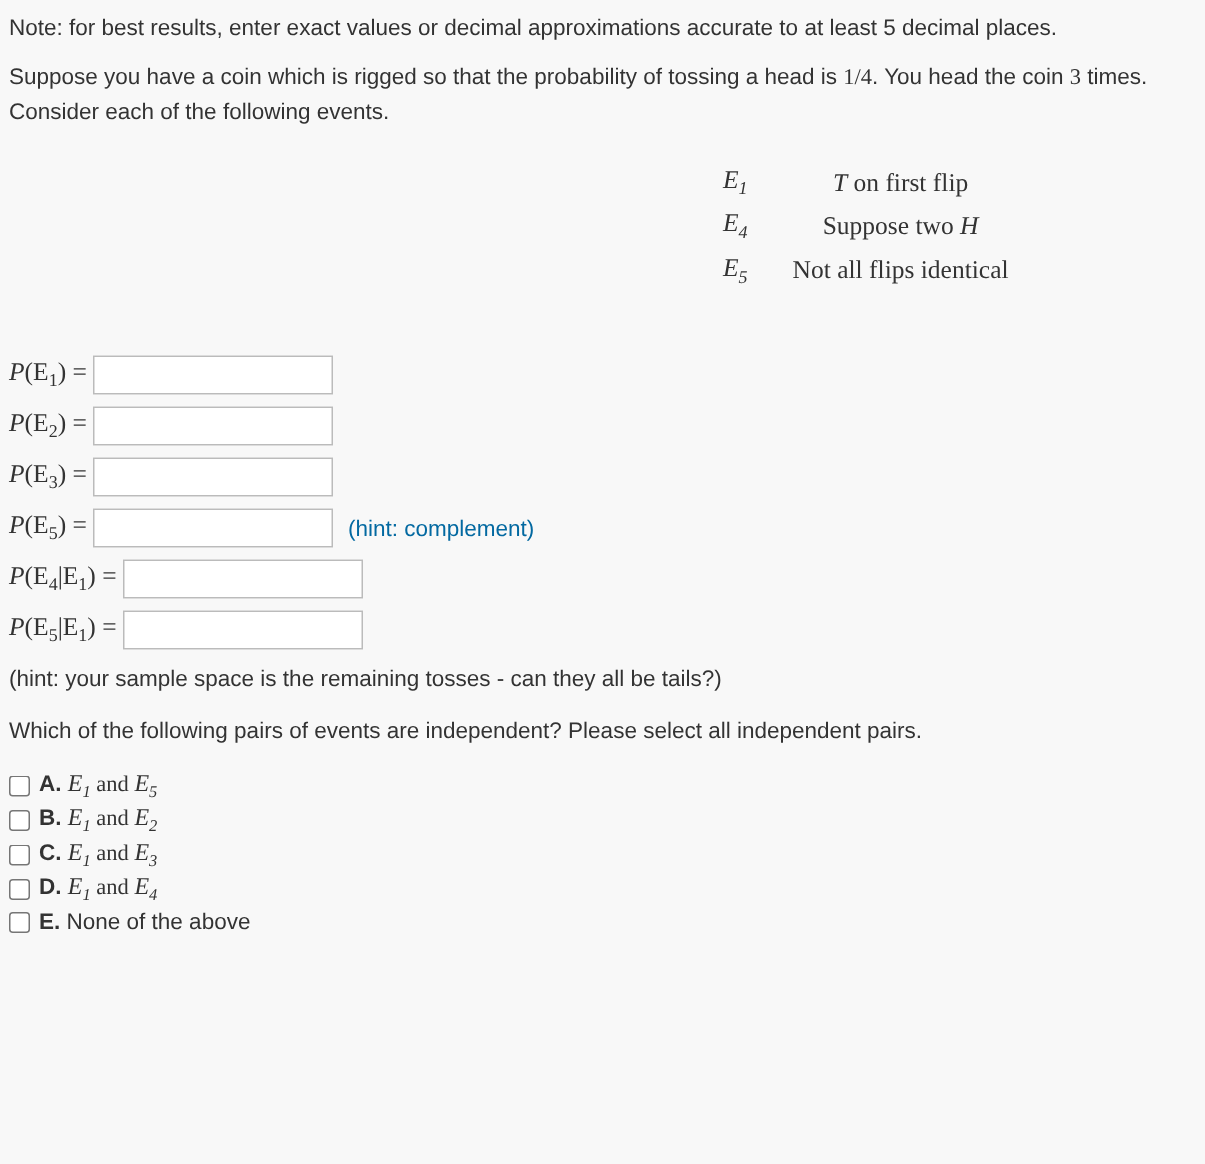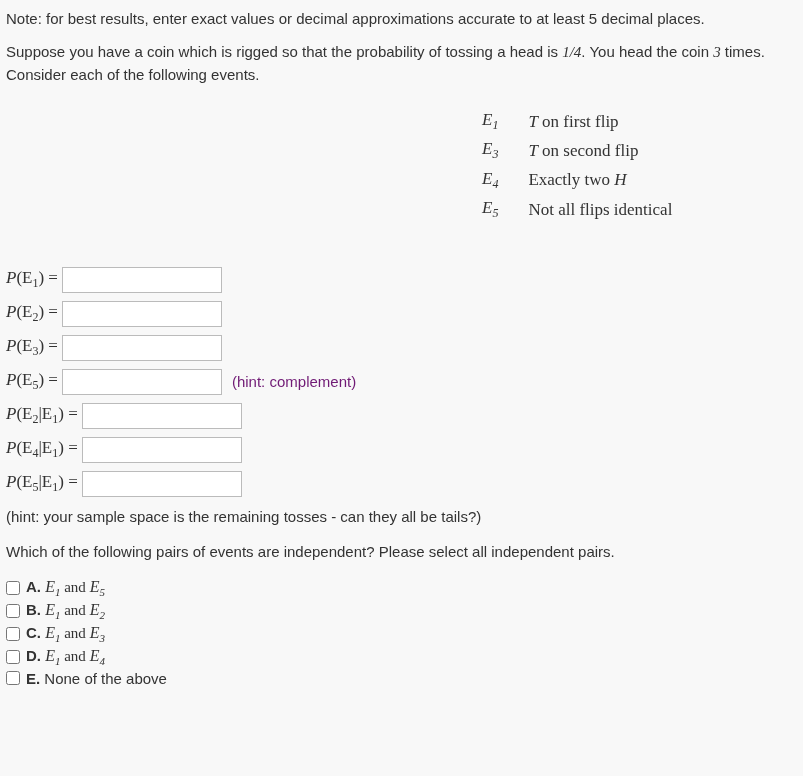--- a/index.html
+++ b/index.html
@@ -29,21 +29,21 @@
     }
     .event-label {
       font-style: italic;
       text-align: right;
     }
     .event-label .sub {
       font-size: 12px;
       vertical-align: sub;
     }
     .event-desc {
-      text-align: left;
+      text-align: center;
       white-space: nowrap;
     }
     .inputs-section {
       margin: 30px 0 10px 0;
     }
     .input-row {
       display: flex;
       align-items: center;
       margin-bottom: 6px;
       min-height: 28px;
@@ -68,21 +68,21 @@
       border: 1px solid #bbb;
       background: #fff;
       padding: 0 4px;
       font-family: Arial;
       font-size: 14px;
     }
     .hint {
       font-family: Arial;
       font-size: 15px;
       font-style: normal;
-      color: #701a75;
+      color: #0369a1;
       margin-left: 10px;
     }
     .hint-block {
     }
     .question2 {
       margin: 18px 0 18px 0;
     }
     .checkbox-row {
       display: flex;
       align-items: center;
@@ -107,21 +107,20 @@
     .checkbox-label .sub {
       font-size: 11px;
       vertical-align: sub;
     }
     .checkbox-label .and {
       font-family: 'Times New Roman', serif;
       font-style: normal;
     }
     .frac {
       font-family: 'Times New Roman', serif;
-      font-style: italic;
     }
     .it {
       font-style: italic;
     }
   </style>
 </head>
 <body>
 
 <div class="note">Note: for best results, enter exact values or decimal approximations accurate to at least 5 decimal places.</div>
 
@@ -129,26 +128,22 @@
   <span>Suppose you have a coin which is rigged so that the probability of tossing a head is </span><span class="frac">1/4</span><span>. You head the coin </span><span class="frac">3</span><span> times. Consider each of the following events.</span>
 </div>
 
 <table class="events-table">
   <tbody>
       <tr>
     <td class="event-label"><span>E</span><span class="sub">1</span></td>
     <td class="event-desc"><span class="it">T</span><span> on first flip</span></td>
   </tr>
   <tr>
-    <td class="event-label"><span>E</span><span class="sub">3</span></td>
-    <td class="event-desc"><span class="it">T</span><span> on second flip</span></td>
-  </tr>
-  <tr>
     <td class="event-label"><span>E</span><span class="sub">4</span></td>
-    <td class="event-desc"><span>Exactly two </span><span class="it">H</span></td>
+    <td class="event-desc"><span>Suppose two </span><span class="it">H</span></td>
   </tr>
   <tr>
     <td class="event-label"><span>E</span><span class="sub">5</span></td>
     <td class="event-desc"><span>Not all flips identical</span></td>
   </tr>
 </tbody>
   </table>
 
 <div class="inputs-section">
   <div class="input-row">
@@ -163,24 +158,20 @@
     <span class="input-label"><span>P</span><span class="normal">(E</span><span class="sub normal">3</span><span class="normal">) =</span></span>
     <input type="text" value="" style="">
   </div>
   <div class="input-row">
     <span class="input-label"><span>P</span><span class="normal">(E</span><span class="sub normal">5</span><span class="normal">) =</span></span>
     <input type="text" value="" style="">
     <span class="hint">(hint: complement)</span>
   </div>
 
   <div class="input-row">
-    <span class="input-label"><span>P</span><span class="normal">(E</span><span class="sub normal">2</span><span class="normal">|E</span><span class="sub normal">1</span><span class="normal">) =</span></span>
-    <input type="text" value="" style="">
-  </div>
-  <div class="input-row">
     <span class="input-label"><span>P</span><span class="normal">(E</span><span class="sub normal">4</span><span class="normal">|E</span><span class="sub normal">1</span><span class="normal">) =</span></span>
     <input type="text" value="" style="">
   </div>
   <div class="input-row">
     <span class="input-label"><span>P</span><span class="normal">(E</span><span class="sub normal">5</span><span class="normal">|E</span><span class="sub normal">1</span><span class="normal">) =</span></span>
     <input type="text" value="" style="">
   </div>
 </div>
 
 <div class="hint-block">(hint: your sample space is the remaining tosses - can they all be tails?)</div>

